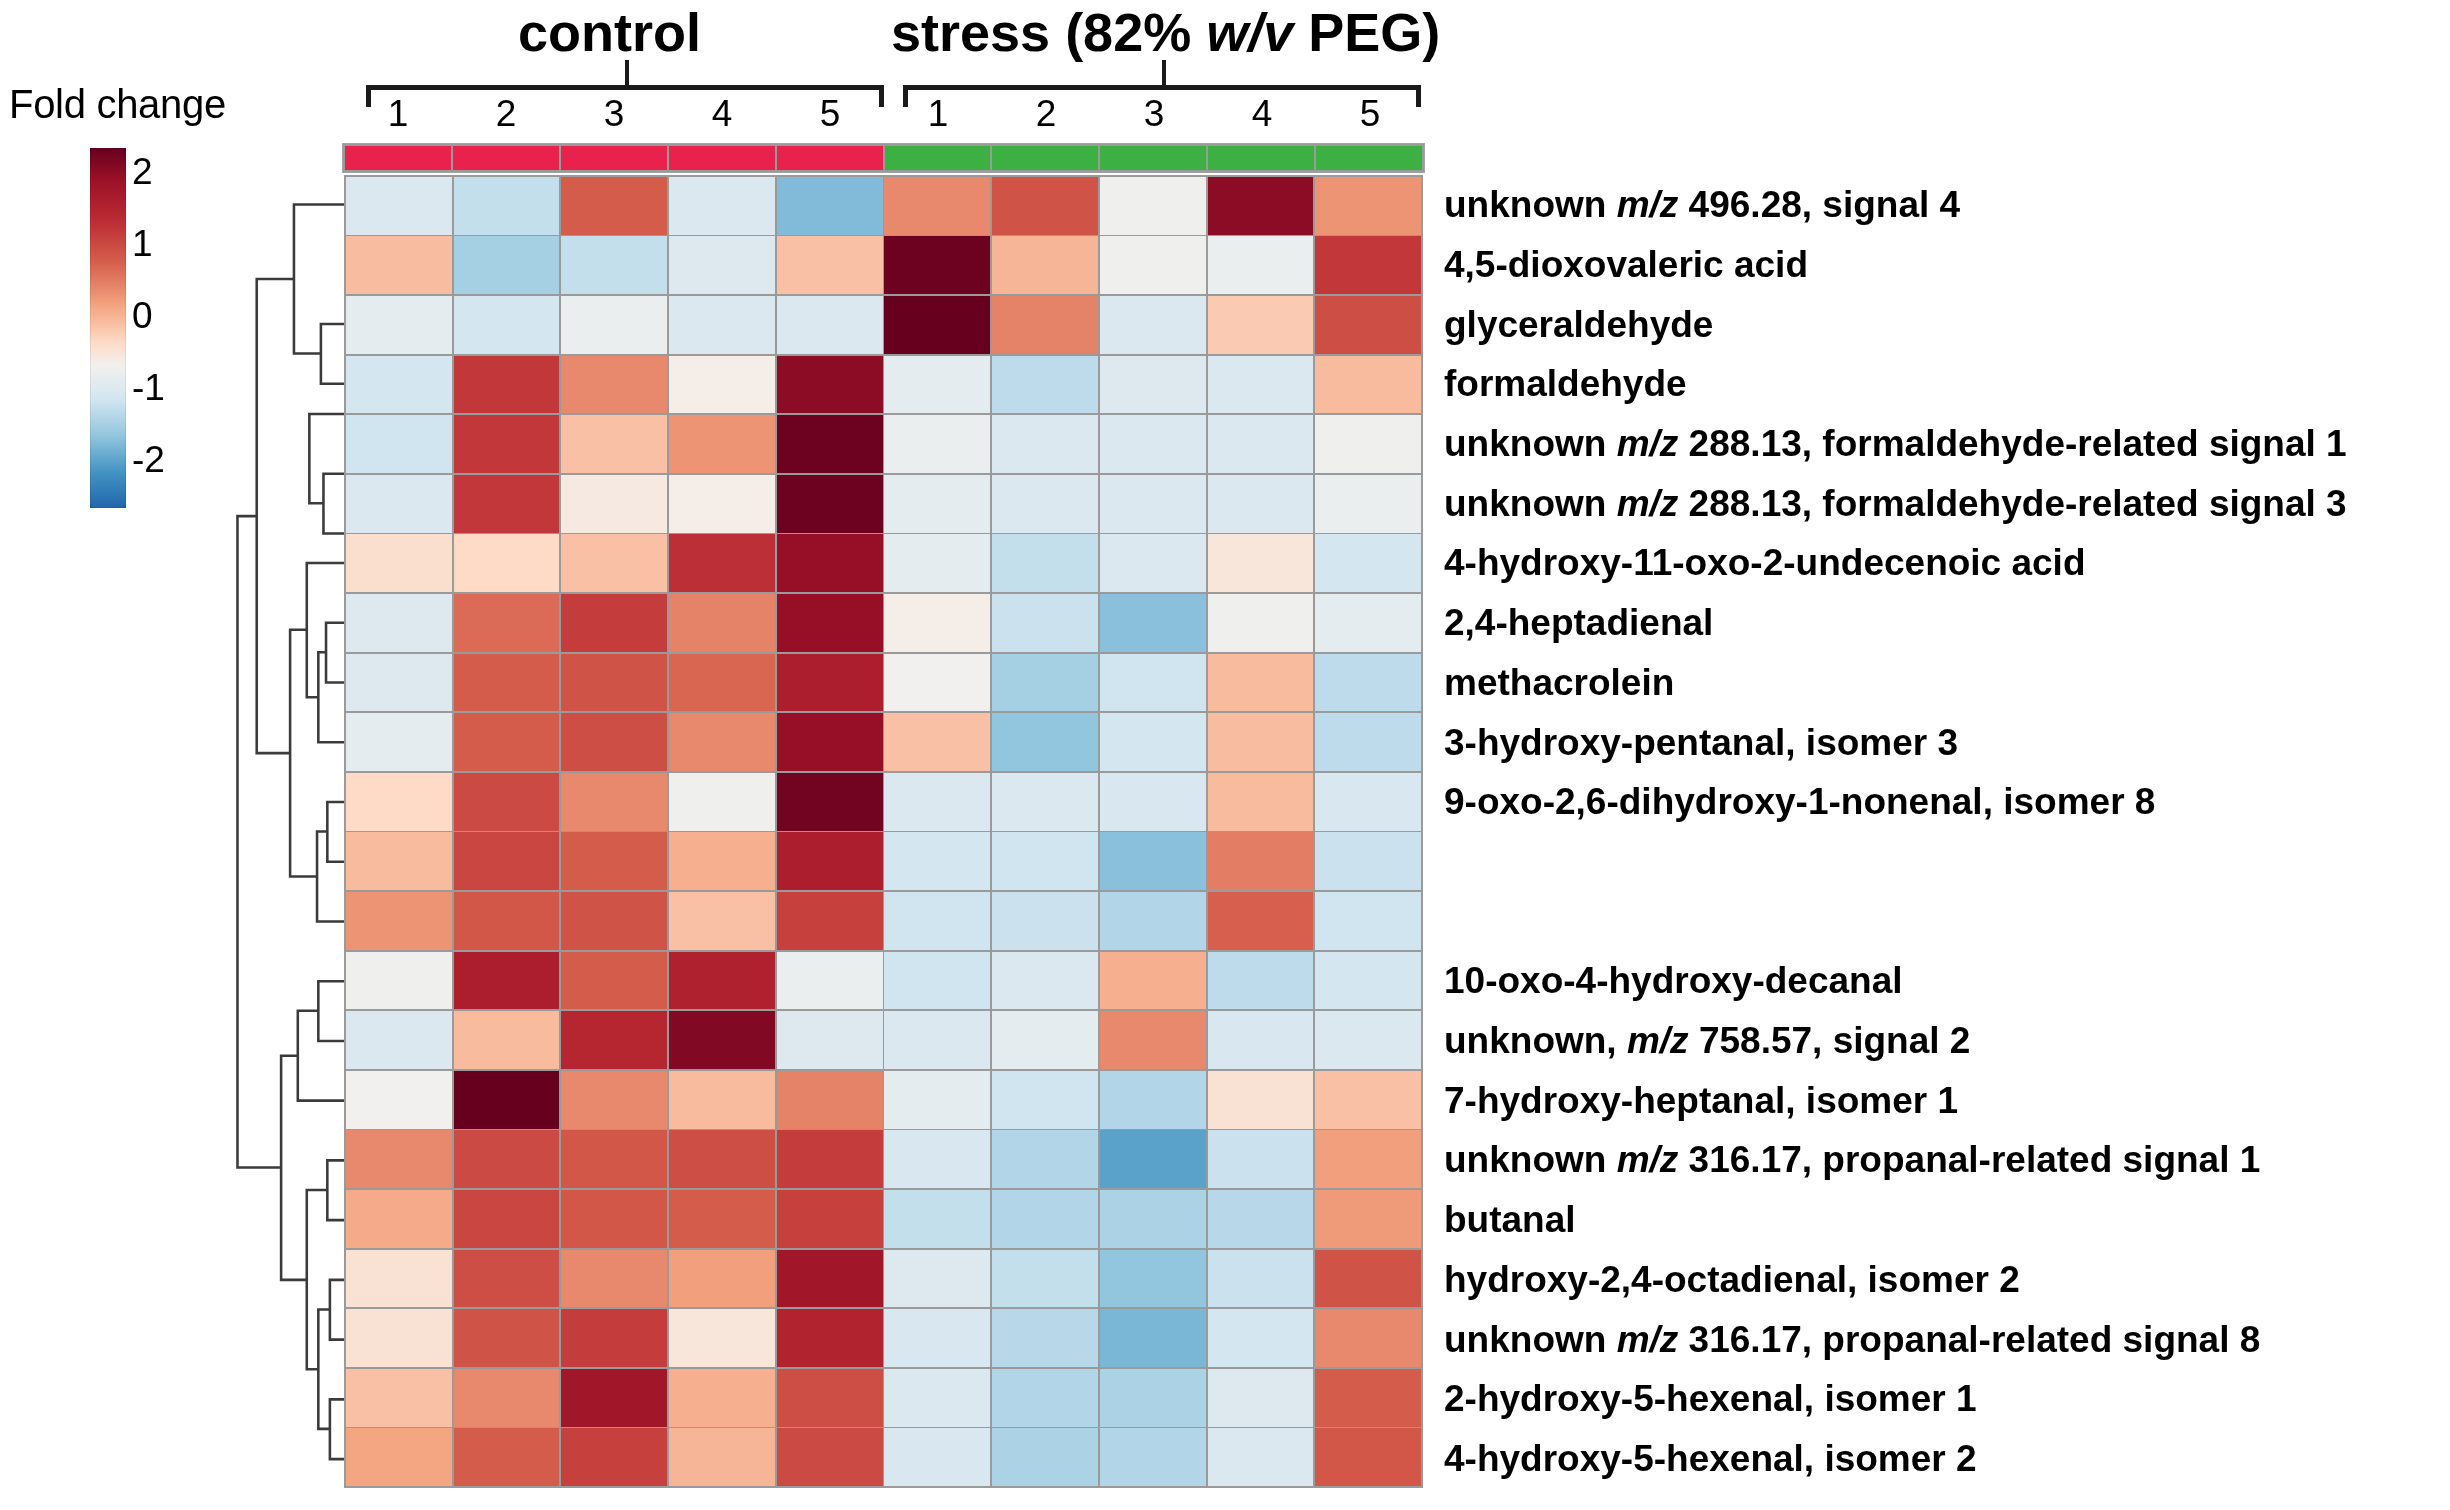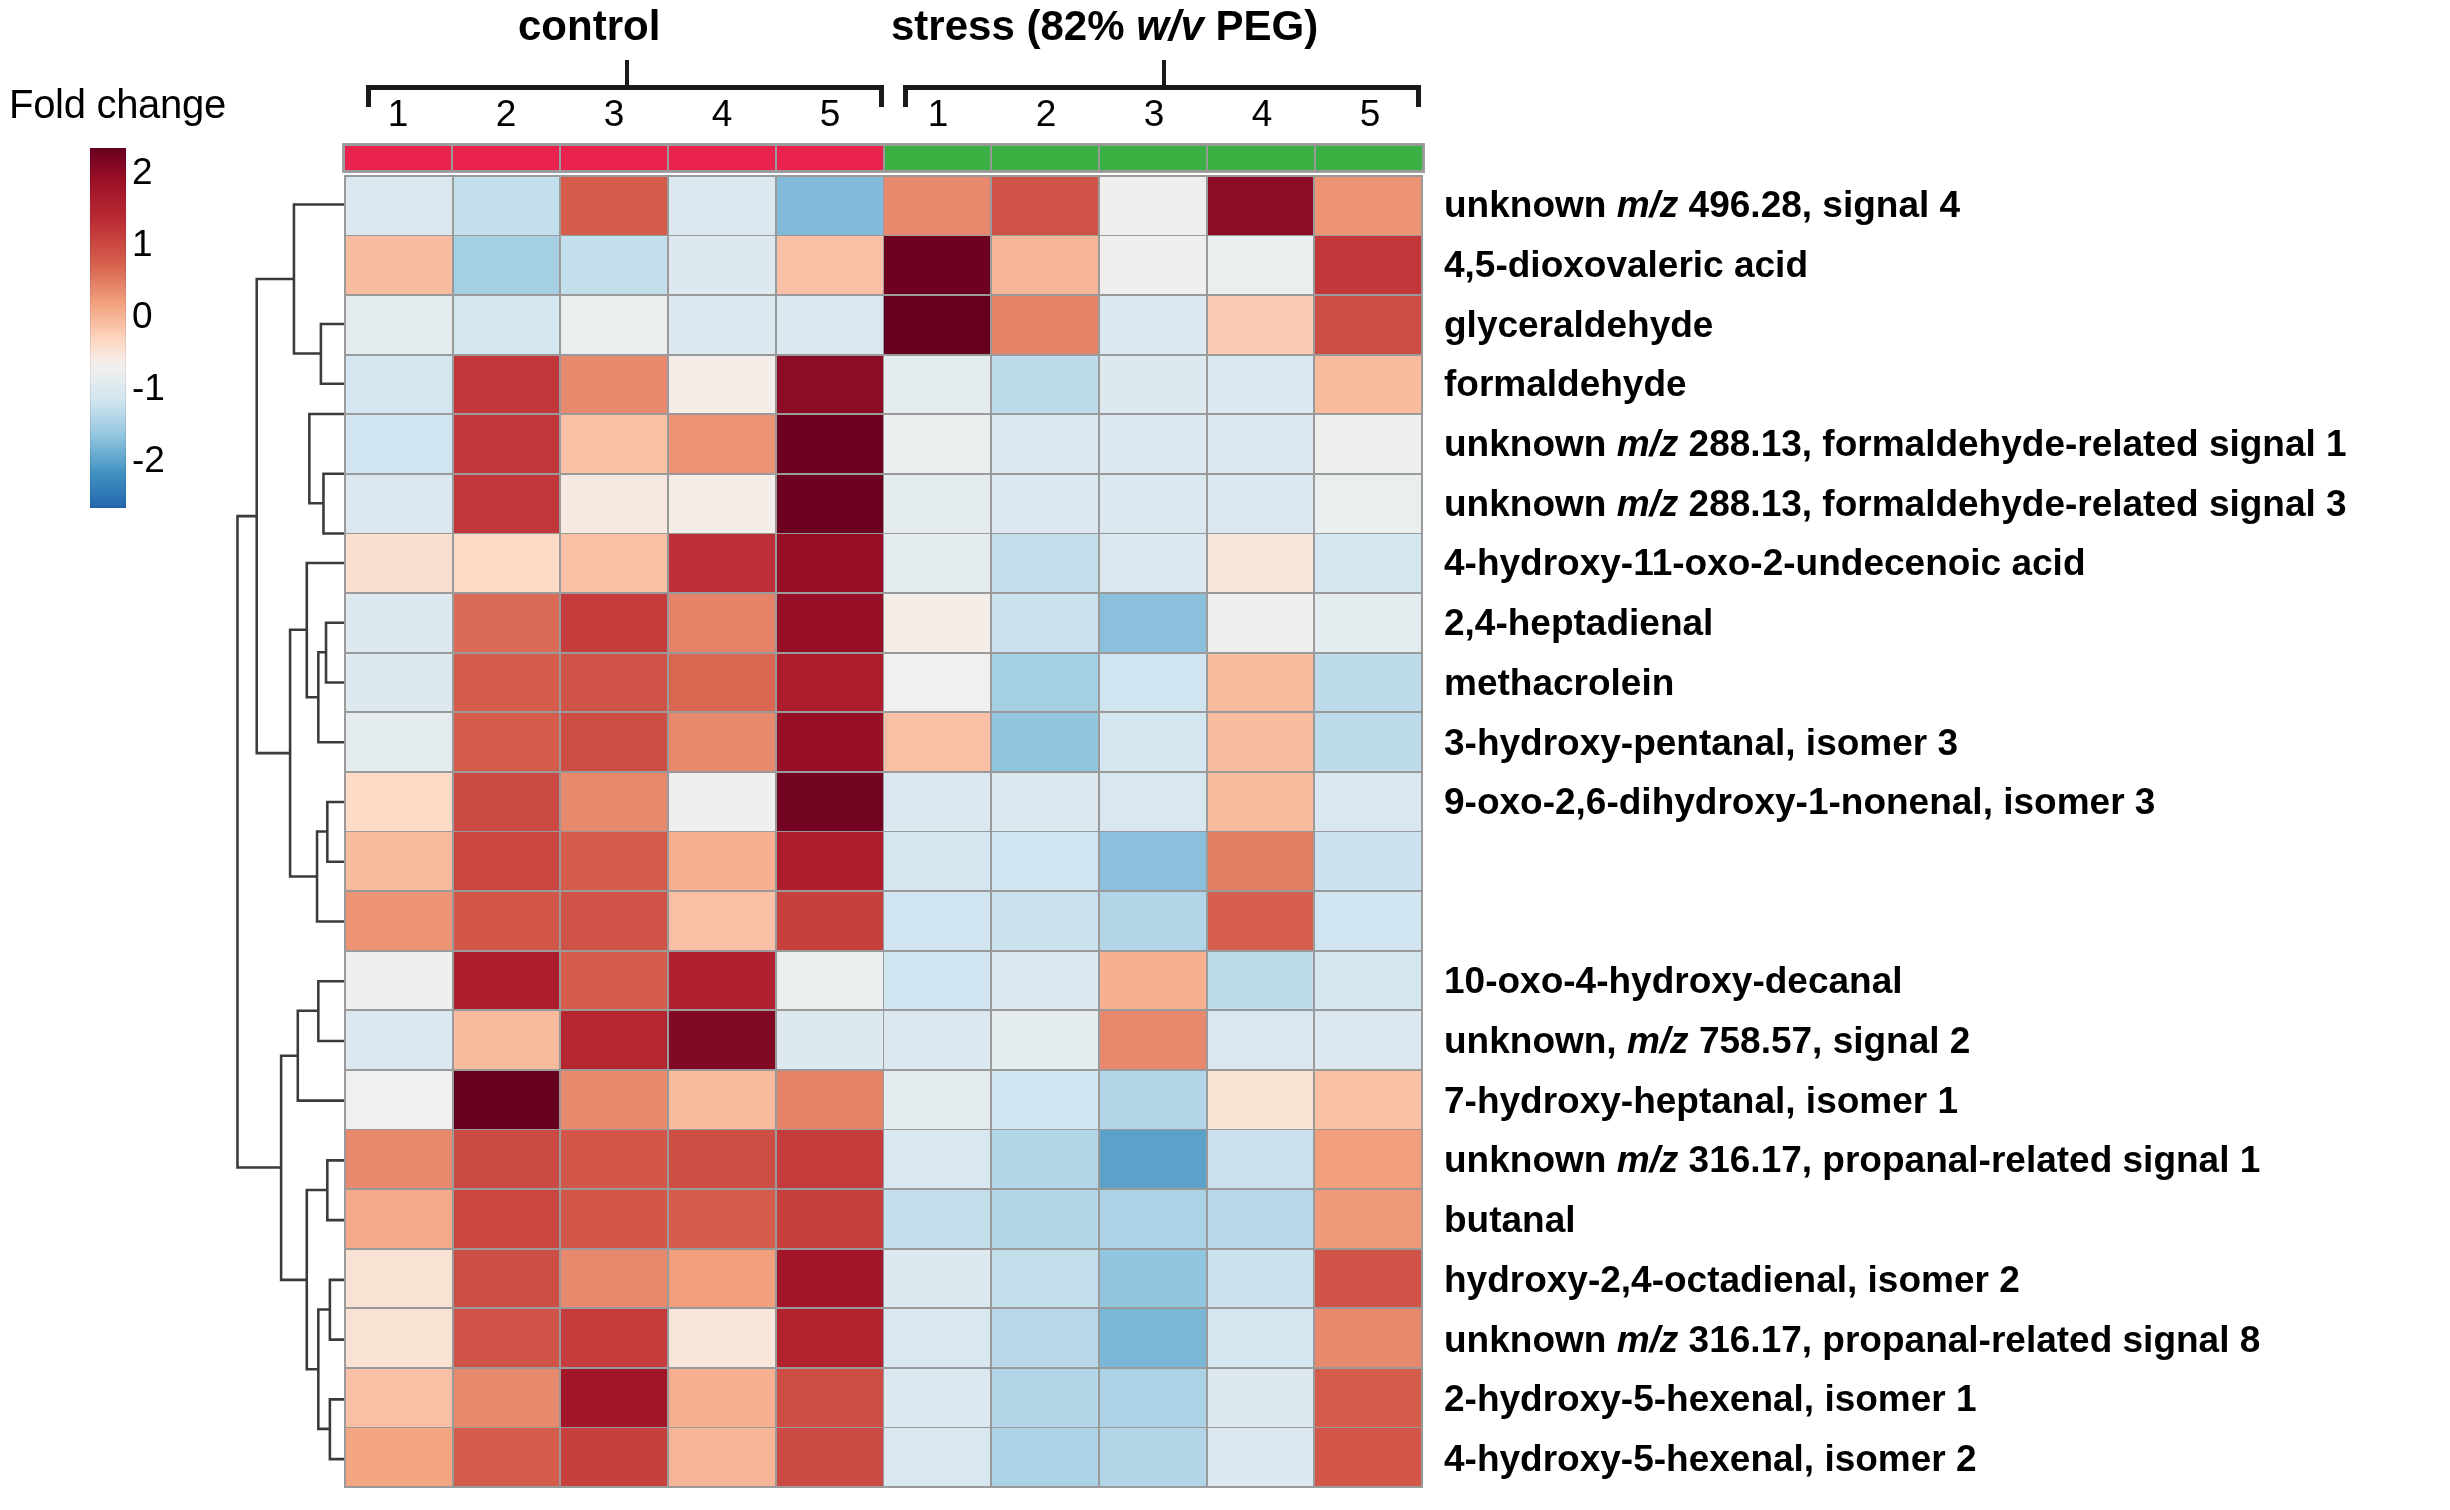--- a/index.html
+++ b/index.html
@@ -34,21 +34,21 @@
        #4393c3 90%,
        #2166ac 100%);
     box-shadow:inset 0 0 0 0.6px rgba(0,0,0,.12);
   }
   .cbar-tick{
     position:absolute;left:42px;
     font-size:37px;line-height:1;white-space:nowrap;
   }
 
   
-  .grp-label{position:absolute;font-size:42px;font-weight:bold;line-height:1;white-space:nowrap;}
+  .grp-label{position:absolute;font-size:54px;font-weight:bold;line-height:1;white-space:nowrap;}
   .bracket{position:absolute;height:16.7px;border-top:5.8px solid #1a1a1a;
            border-left:5.8px solid #1a1a1a;border-right:5.8px solid #1a1a1a;}
   .bracket .stem{position:absolute;left:50%;top:-30px;width:0;height:30px;
                  border-left:4.5px solid #1a1a1a;}
   .col-num{position:absolute;font-size:37px;line-height:1;text-align:center;}
 
   
   .ann-strip{position:absolute;display:flex;box-shadow:0 0 0 1.9px #9a9a9a;}
   .ann-cell{height:100%;}
 
@@ -400,21 +400,21 @@
       <div class="row-label" style="top: 11.2px;"><span>unknown </span><i>m/z</i><span> 496.28, signal 4</span></div>
       <div class="row-label" style="top: 71px;">4,5-dioxovaleric acid</div>
       <div class="row-label" style="top: 131px;">glyceraldehyde</div>
       <div class="row-label" style="top: 190px;">formaldehyde</div>
       <div class="row-label" style="top: 250px;"><span>unknown </span><i>m/z</i><span> 288.13, formaldehyde-related signal 1</span></div>
       <div class="row-label" style="top: 310px;"><span>unknown </span><i>m/z</i><span> 288.13, formaldehyde-related signal 3</span></div>
       <div class="row-label" style="top: 369px;">4-hydroxy-11-oxo-2-undecenoic acid</div>
       <div class="row-label" style="top: 429px;">2,4-heptadienal</div>
       <div class="row-label" style="top: 489px;">methacrolein</div>
       <div class="row-label" style="top: 549px;">3-hydroxy-pentanal, isomer 3</div>
-      <div class="row-label" style="top: 608px;">9-oxo-2,6-dihydroxy-1-nonenal, isomer 3</div>
+      <div class="row-label" style="top: 608px;">9-oxo-2,6-dihydroxy-1-nonenal, isomer 8</div>
       <div class="row-label" style="top: 787px;">10-oxo-4-hydroxy-decanal</div>
       <div class="row-label" style="top: 847px;"><span>unknown, </span><i>m/z</i><span> 758.57, signal 2</span></div>
       <div class="row-label" style="top: 907px;">7-hydroxy-heptanal, isomer 1</div>
       <div class="row-label" style="top: 966px;"><span>unknown </span><i>m/z</i><span> 316.17, propanal-related signal 1</span></div>
       <div class="row-label" style="top: 1026px;">butanal</div>
       <div class="row-label" style="top: 1086px;">hydroxy-2,4-octadienal, isomer 2</div>
       <div class="row-label" style="top: 1146px;"><span>unknown </span><i>m/z</i><span> 316.17, propanal-related signal 8</span></div>
       <div class="row-label" style="top: 1205px;">2-hydroxy-5-hexenal, isomer 1</div>
       <div class="row-label" style="top: 1265px;">4-hydroxy-5-hexenal, isomer 2</div>
     </div>

